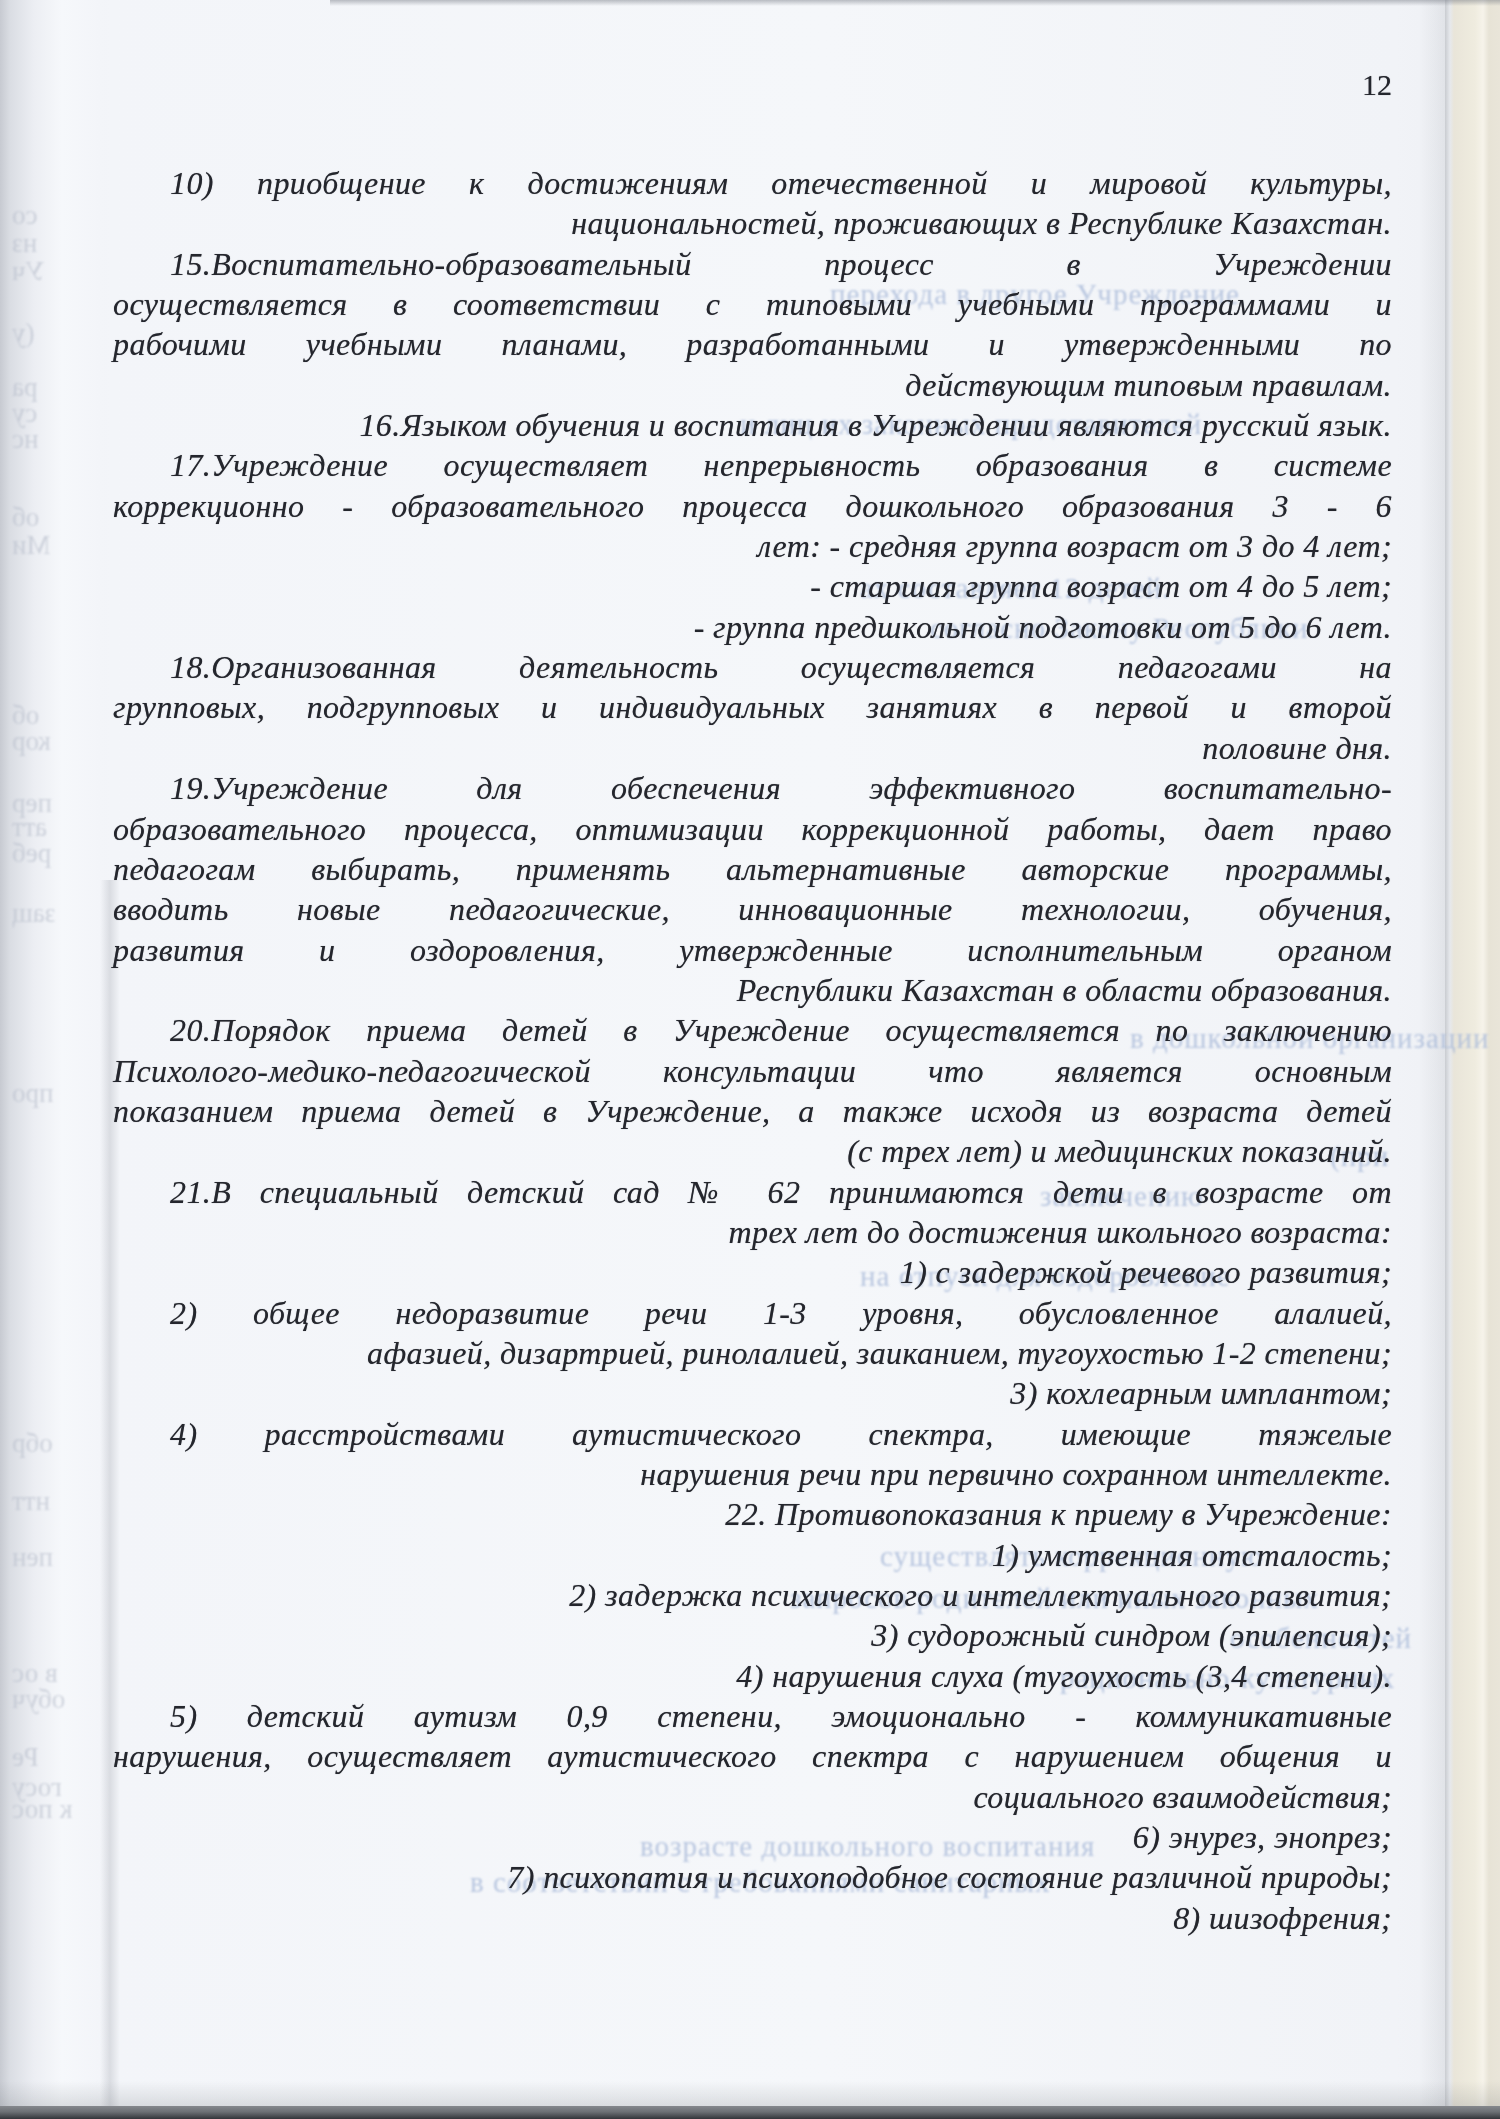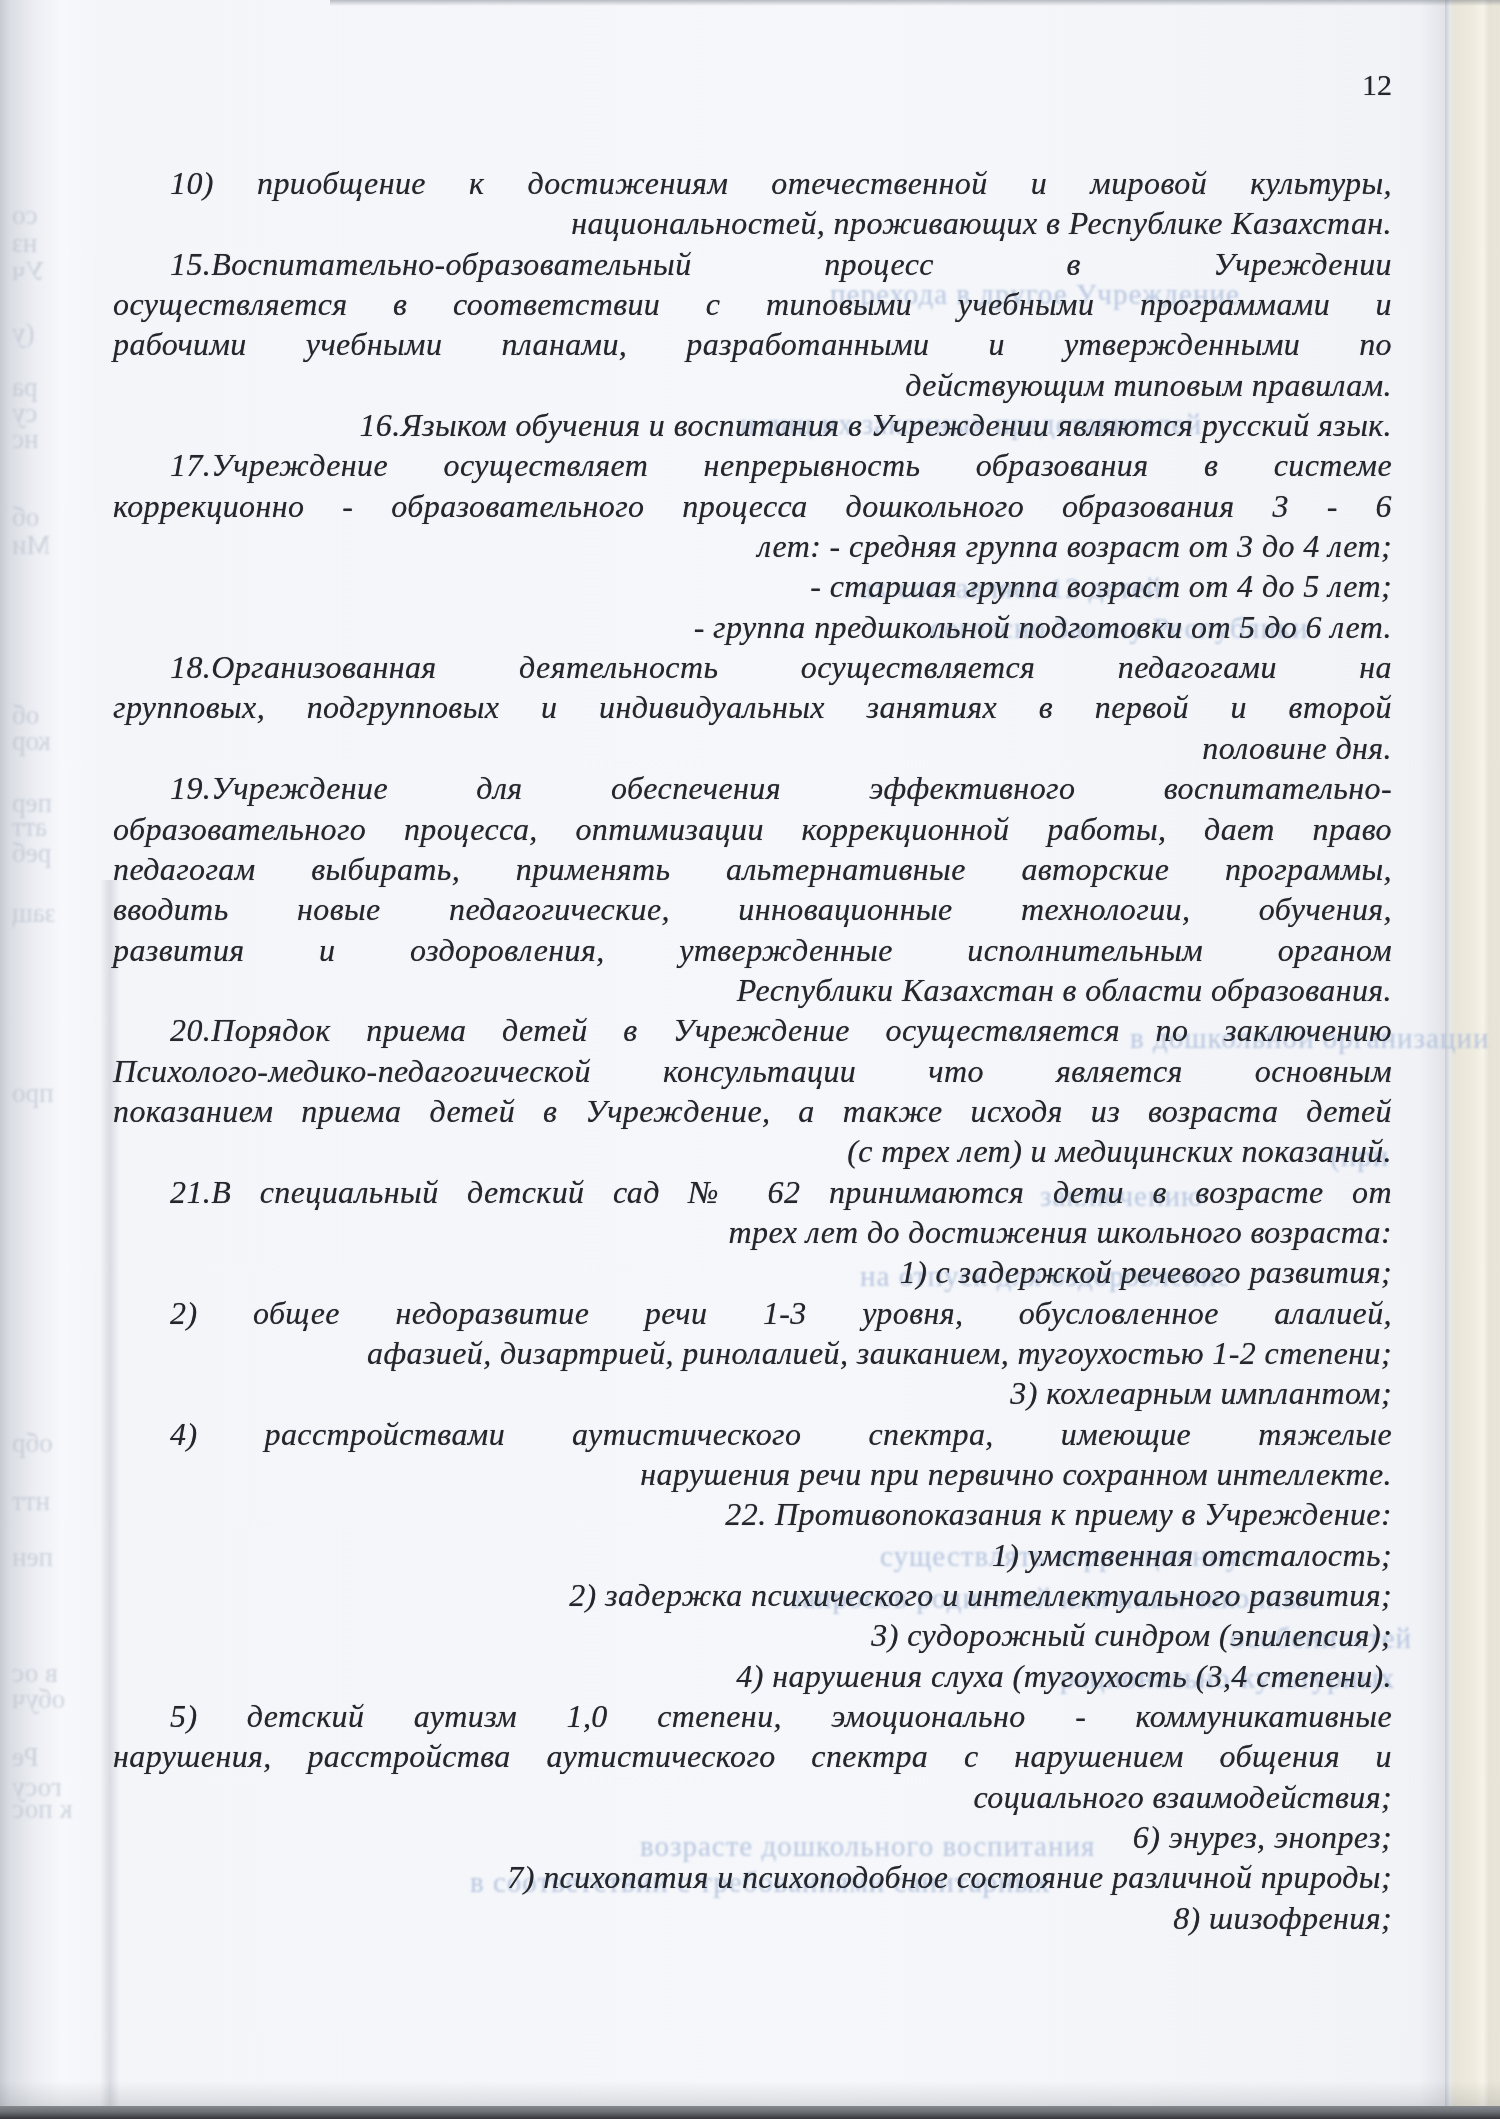--- a/index.html
+++ b/index.html
@@ -158,22 +158,22 @@
       <div class="ln j ind1">2) общее недоразвитие речи 1-3 уровня, обусловленное алалией,</div>
       <div class="ln">афазией, дизартрией, ринолалией, заиканием, тугоухостью 1-2 степени;</div>
       <div class="ln ind1">3) кохлеарным имплантом;</div>
       <div class="ln j ind1">4) расстройствами аутистического спектра, имеющие тяжелые</div>
       <div class="ln">нарушения речи при первично сохранном интеллекте.</div>
       <div class="ln ind1">22. Противопоказания к приему в Учреждение:</div>
       <div class="ln ind1">1) умственная отсталость;</div>
       <div class="ln ind1">2) задержка психического и интеллектуального развития;</div>
       <div class="ln ind1">3) судорожный синдром (эпилепсия);</div>
       <div class="ln ind1">4) нарушения слуха (тугоухость (3,4 степени).</div>
-      <div class="ln j ind1">5) детский аутизм 1,0 степени, эмоционально - коммуникативные</div>
-      <div class="ln j">нарушения, расстройства аутистического спектра с нарушением общения и</div>
+      <div class="ln j ind1">5) детский аутизм 0,9 степени, эмоционально - коммуникативные</div>
+      <div class="ln j">нарушения, осуществляет аутистического спектра с нарушением общения и</div>
       <div class="ln">социального взаимодействия;</div>
       <div class="ln ind1">6) энурез, энопрез;</div>
       <div class="ln ind1">7) психопатия и психоподобное состояние различной природы;</div>
       <div class="ln ind1">8) шизофрения;</div>
     </div>
 
   <div class="bottom-shadow"></div>
   <div class="bottom-band"></div>
 </div>
 

